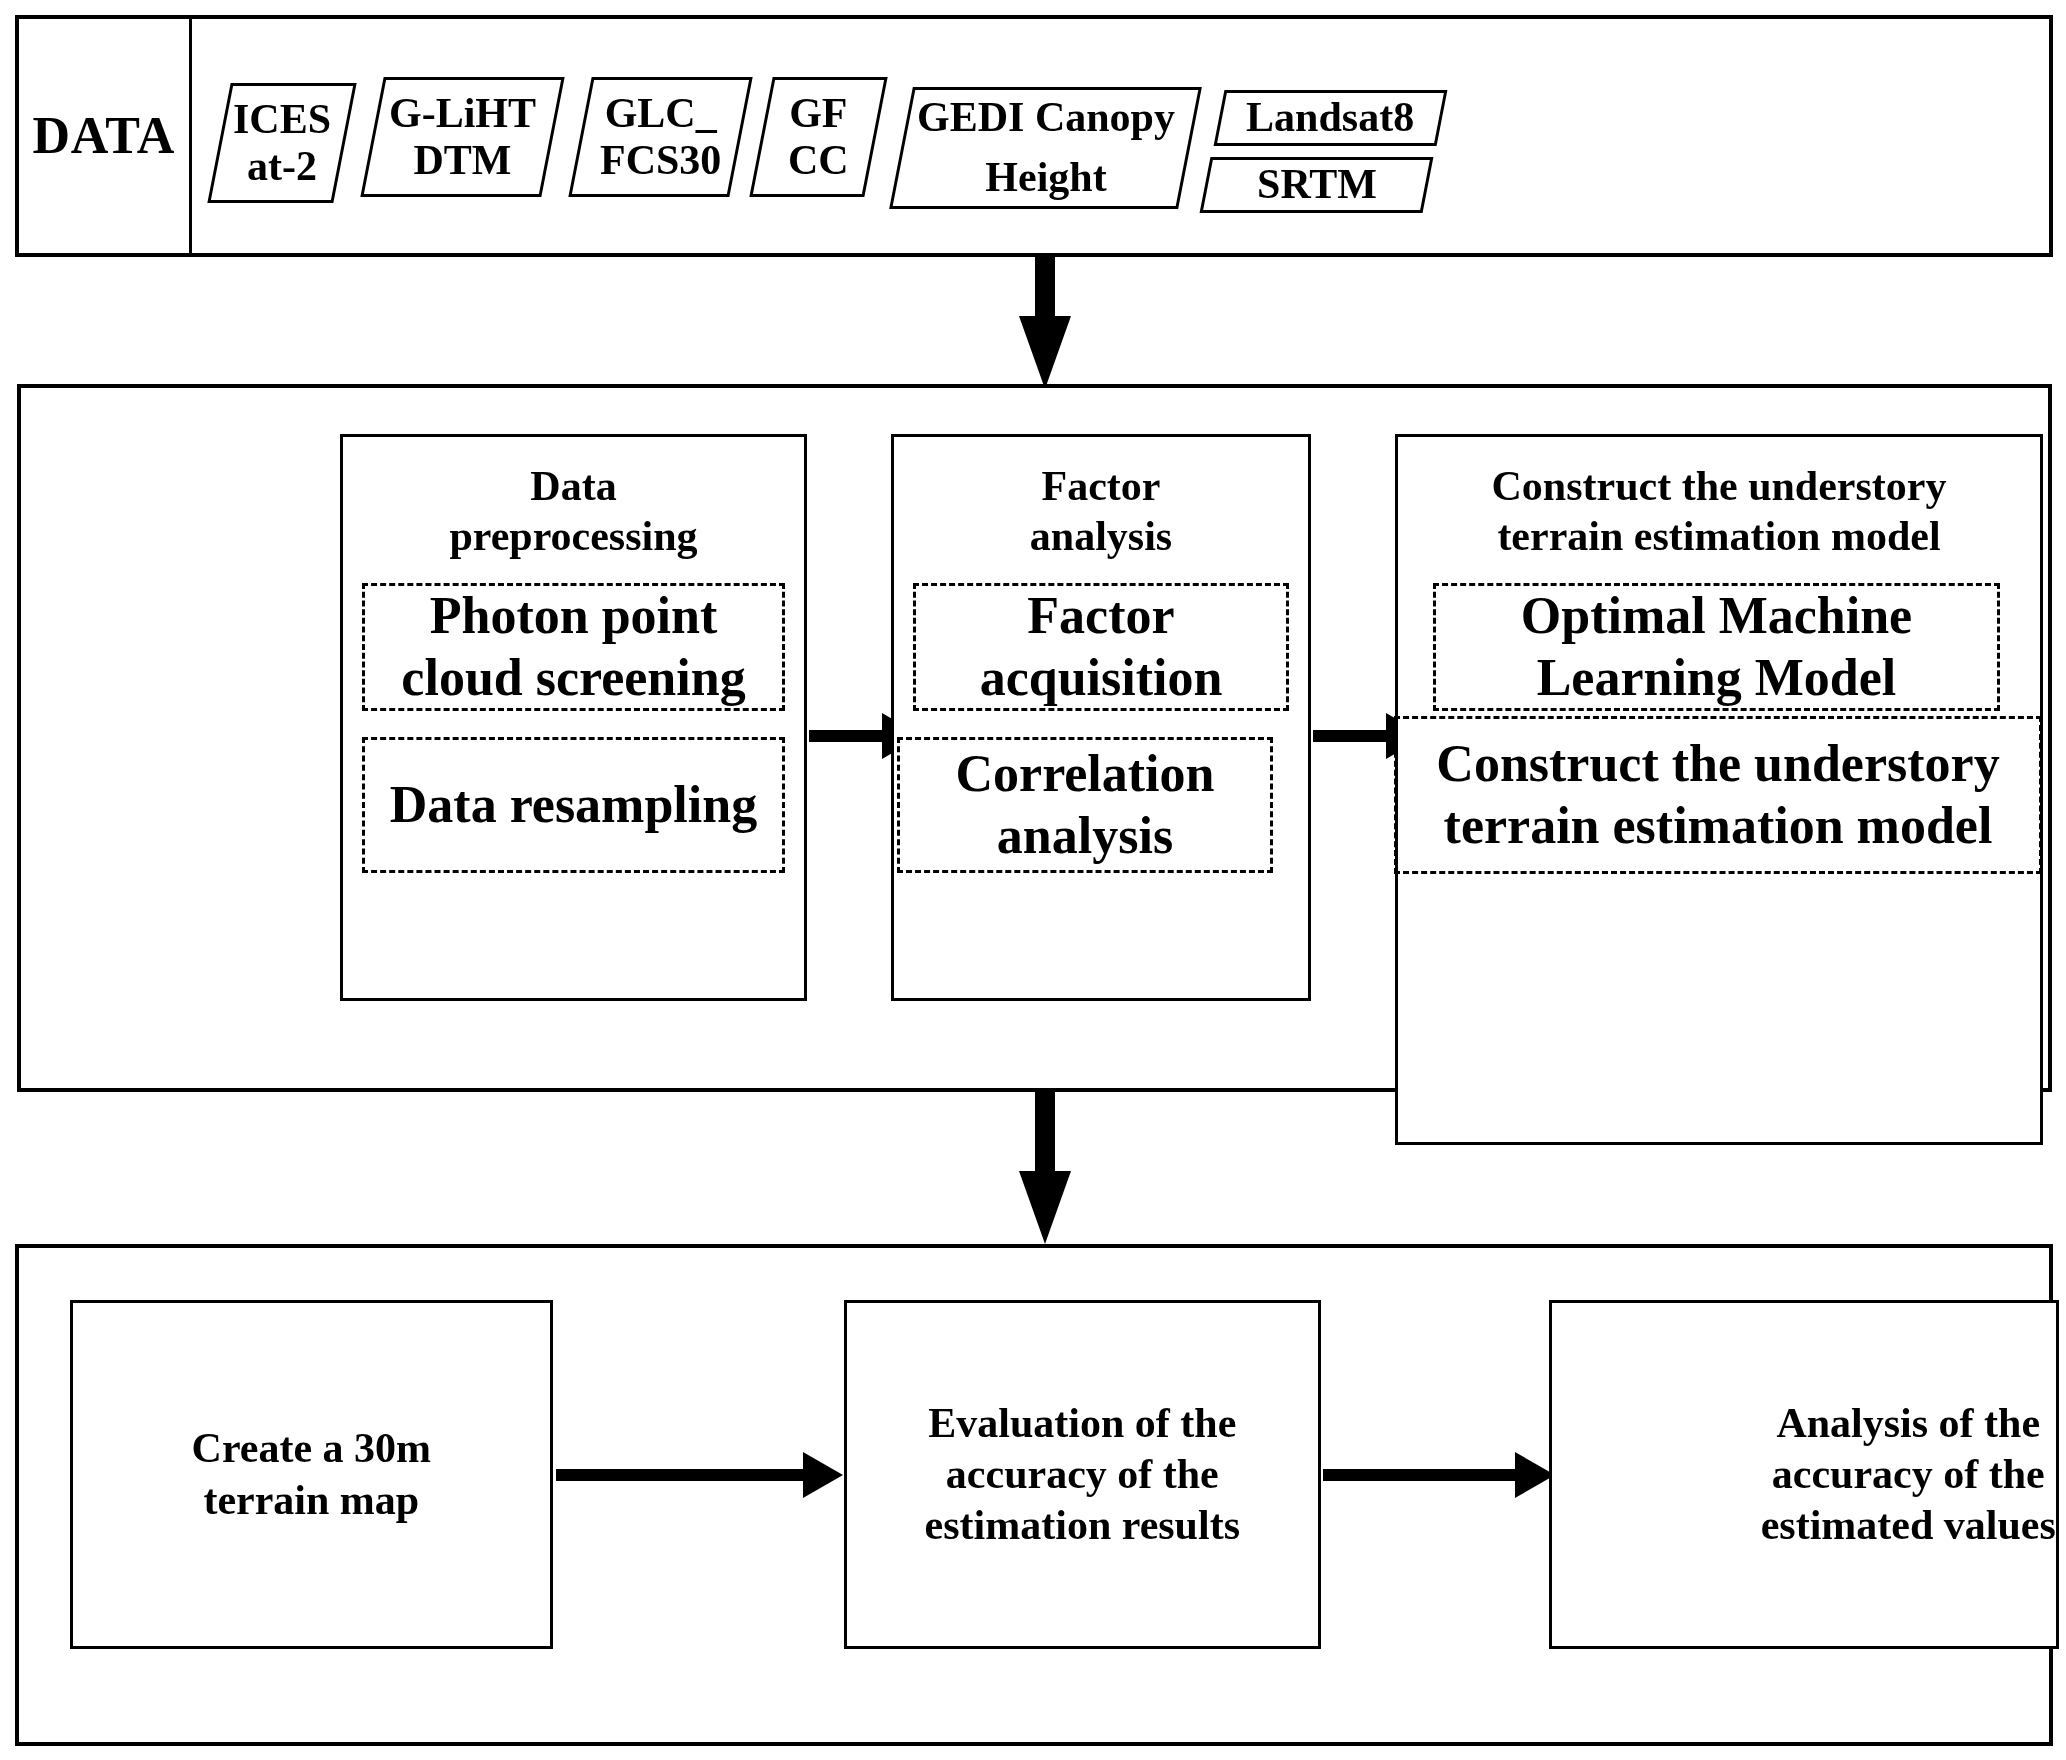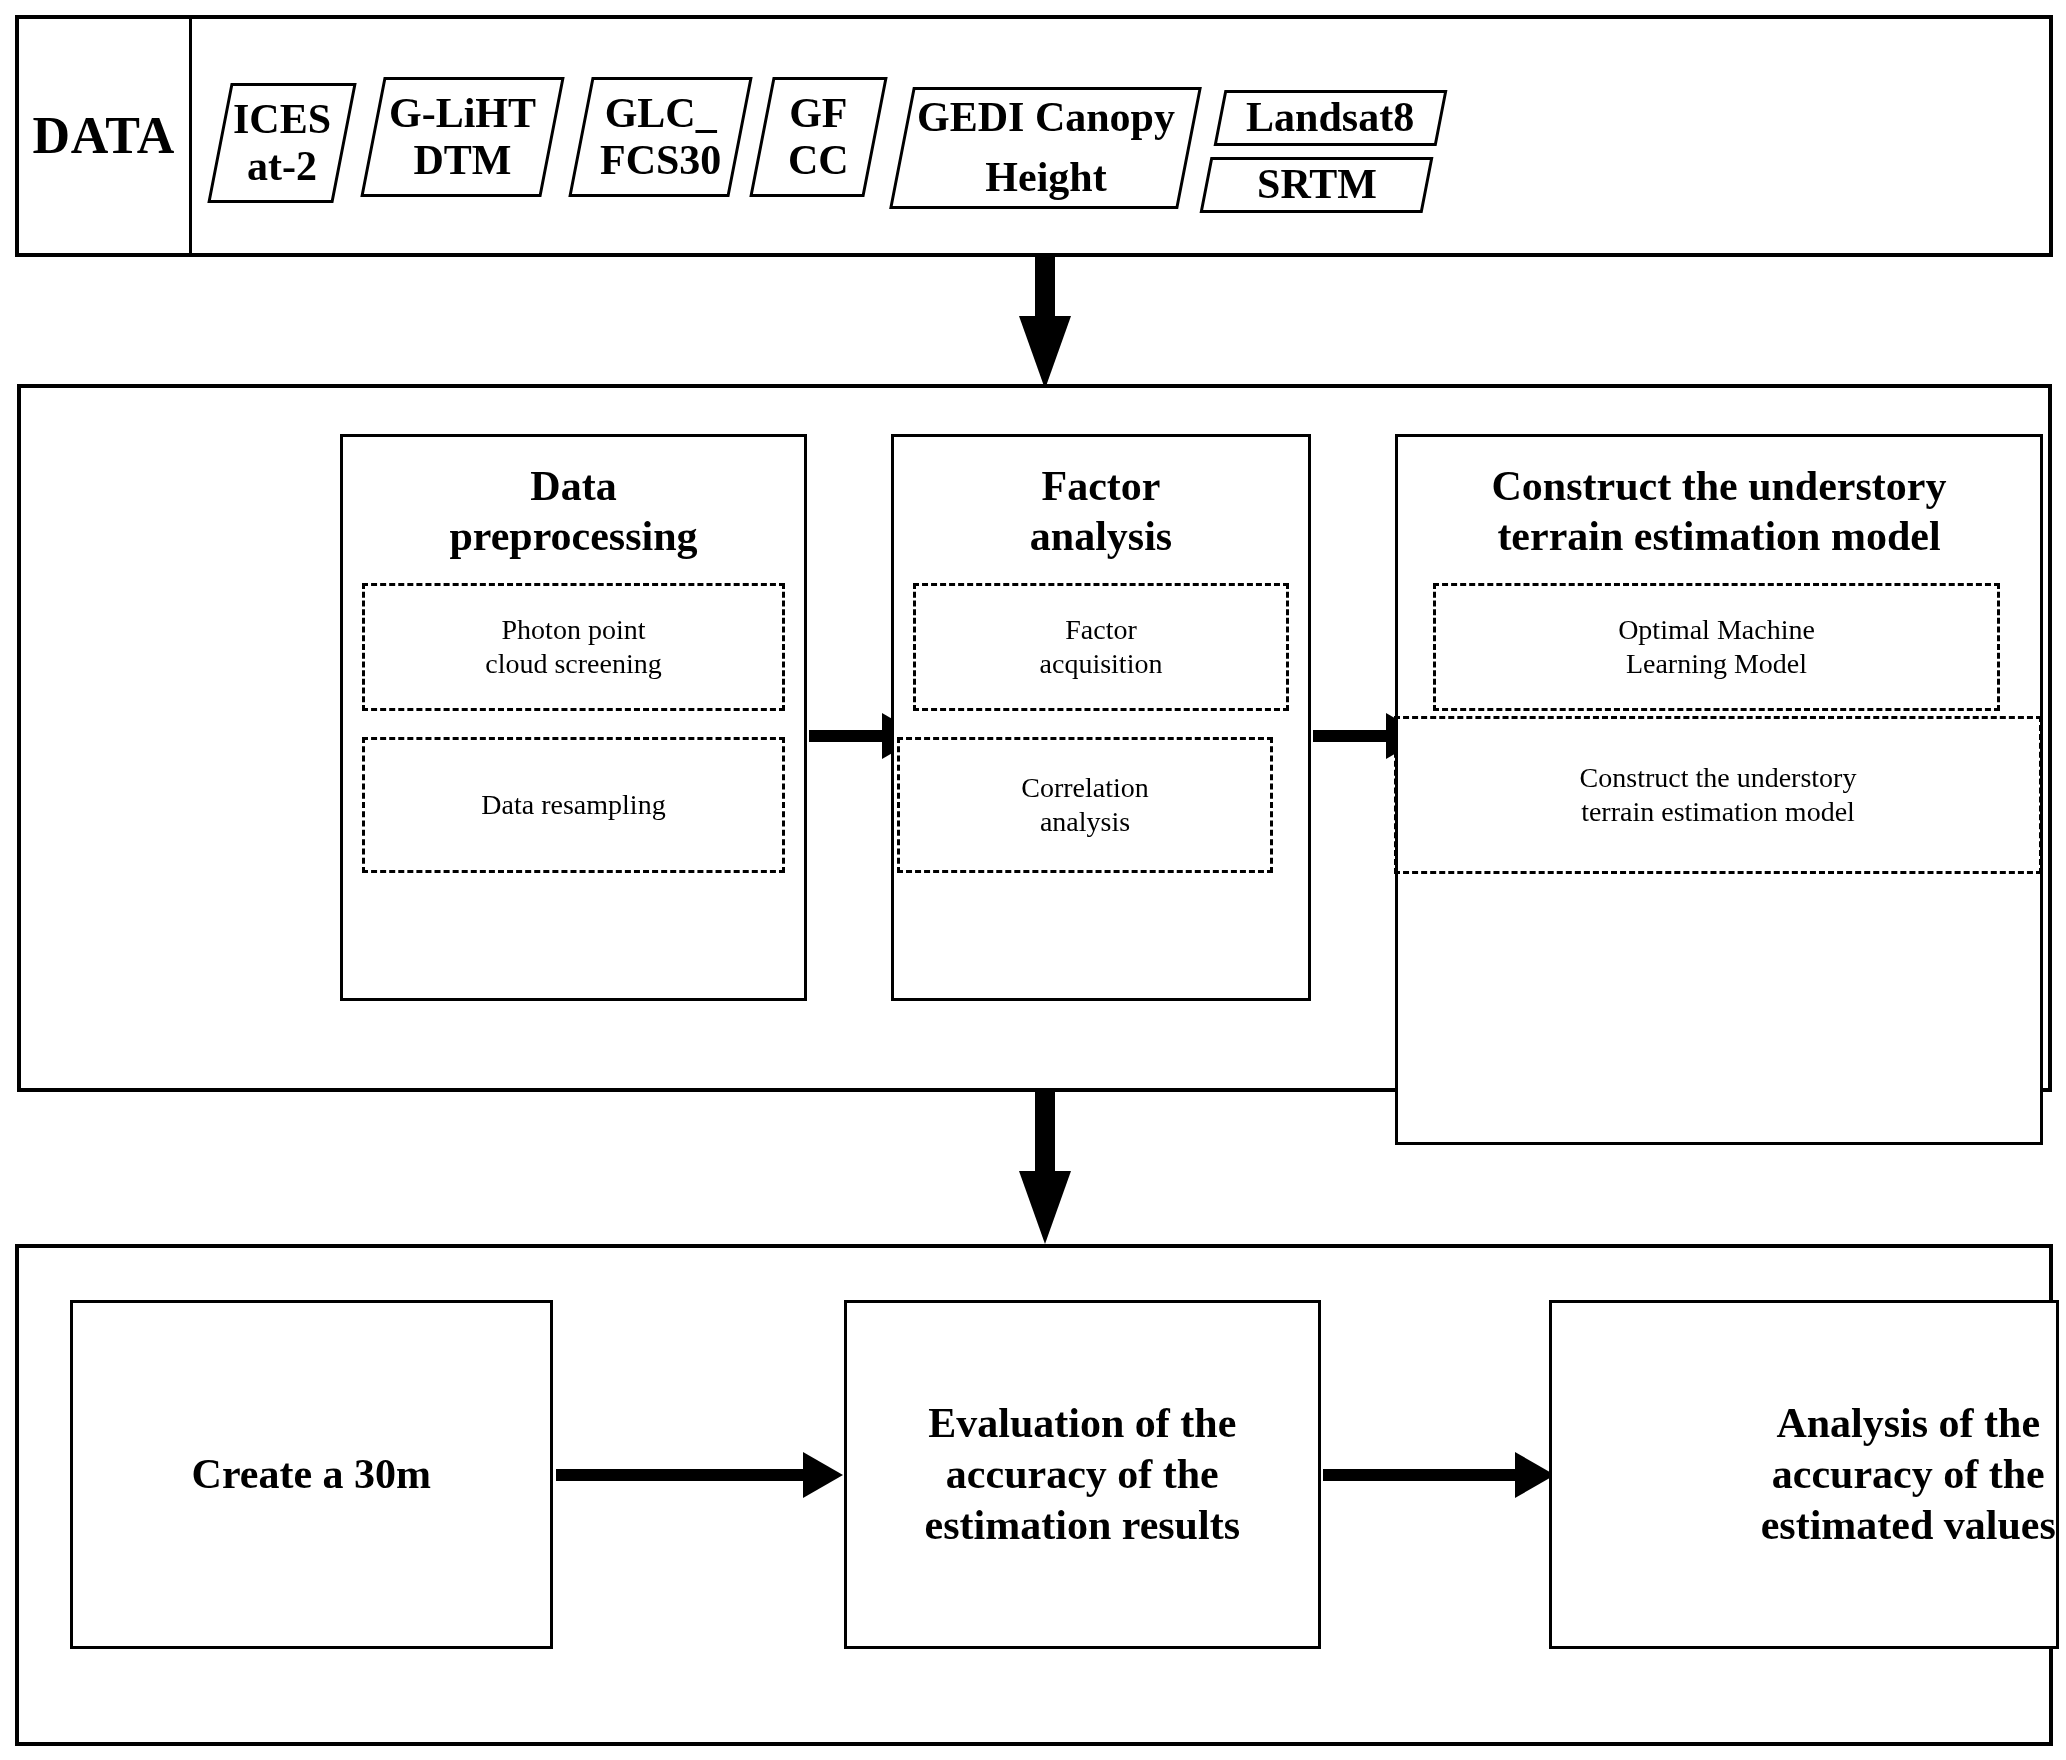--- a/index.html
+++ b/index.html
@@ -148,22 +148,22 @@
     position: absolute;
     border: 3.4px dashed #000;
     box-sizing: border-box;
     background: transparent;
     display: flex;
     align-items: center;
     justify-content: center;
     text-align: center;
   }
   .dashbox > span {
-    font-weight: normal;
-    font-size: 28px;
+    font-weight: bold;
+    font-size: 52px;
     line-height: 1.2;
     display: block;
   }
 
   
   .harrow {
     position: absolute;
     height: 12px;
   }
   .harrow .hshaft {
@@ -347,20 +347,21 @@
   <div class="varrow" style="left:1035px; top:1089px; height:156px;">
     <div class="shaft" style="height:98px;"></div>
     <div class="head" style="top:82px;"></div>
   </div>
 
   <div class="panel" id="panel-bottom">
 
     <div class="out-box" style="left:51px; top:52px; width:483px; height:349px;">
       <span>
         <em style="font-style:normal; display:block;">Create a 30m</em>
+        <em style="font-style:normal; display:block;">terrain map</em>
       </span>
     </div>
 
     <div class="harrow" style="left:537px; top:221px; width:289px;">
       <div class="hshaft" style="width:250px;"></div>
       <div class="hhead" style="left:247px;"></div>
     </div>
 
     <div class="out-box" style="left:825px; top:52px; width:477px; height:349px;">
       <span>

